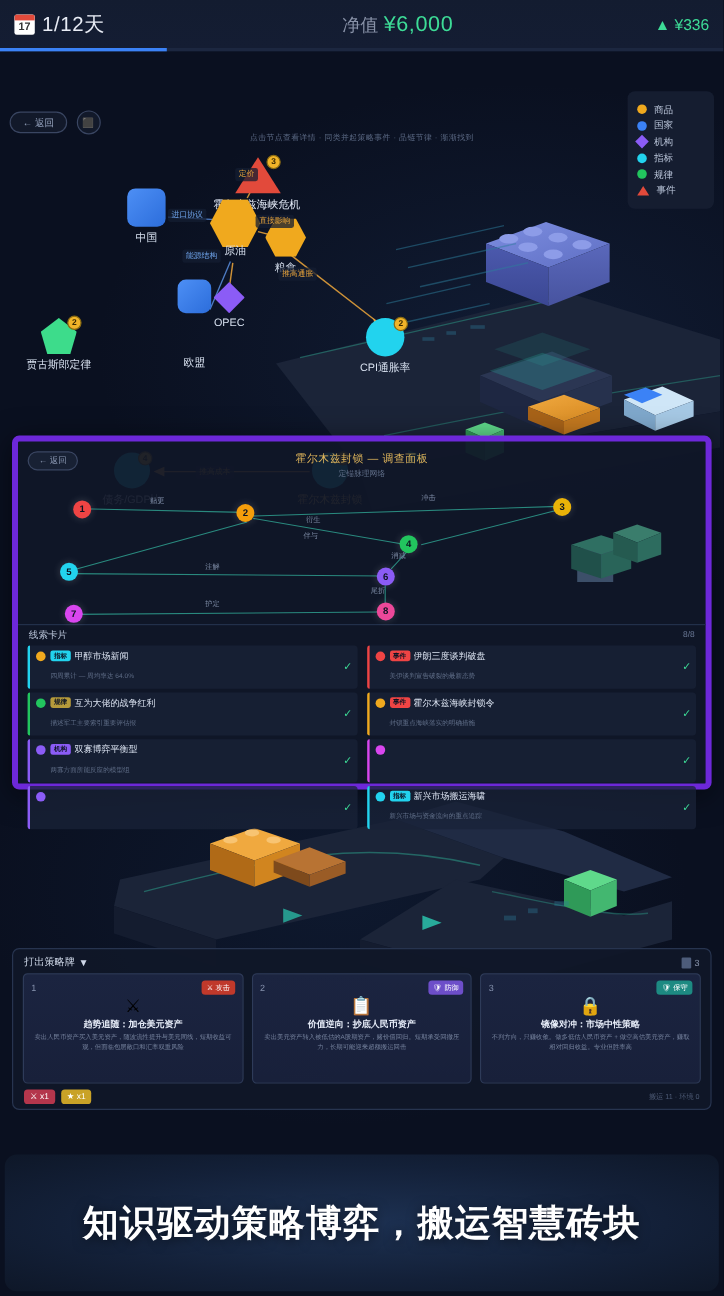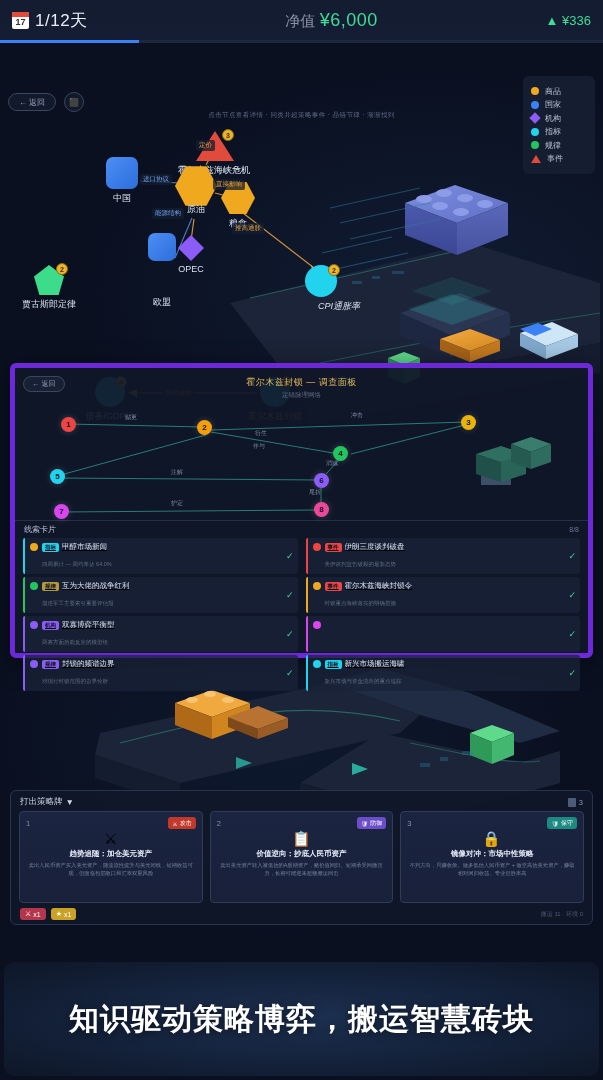--- a/index.html
+++ b/index.html
@@ -110,21 +110,21 @@
   .clue-grid { display:grid; grid-template-columns:1fr 1fr; gap:0 8px; padding:0 8px; }
   .clue {
     position:relative; display:flex; align-items:flex-start; gap:4px;
     padding:4px 14px 4px 7px; margin-bottom:3px;
     background:rgba(26,35,56,0.75); border-radius:3px;
   }
   .clue::before{content:"";position:absolute;left:0;top:0;bottom:0;width:2px;border-radius:3px 0 0 3px;}
   .c-dot { width:8px;height:8px;border-radius:50%; margin-top:1px; flex:0 0 auto;
            display:flex;align-items:center;justify-content:center;color:#0b1220;font-size:5px;font-weight:bold;}
   .c-body { flex:1; min-width:0; }
-  .c-row1 { display:flex; align-items:center; gap:3px;text-decoration:underline; }
+  .c-row1 { display:flex; align-items:flex-start; gap:3px; }
   .c-tag { font-size:5.5px; padding:1px 3px; border-radius:2px; color:#0d1424; font-weight:bold;}
   .c-name { color:#dbe3f1; font-size:7.5px; white-space:nowrap; overflow:hidden; text-overflow:ellipsis;}
   .c-desc { color:#5f6d87; font-size:5.5px; margin-top:1px; white-space:nowrap; overflow:hidden; text-overflow:ellipsis;}
   .c-check { position:absolute; right:4px; top:50%; transform:translateY(-50%);
              color:#3ddc97; font-size:9px; }
 
   
   .hand {
     position:absolute; left:10px; top:790px; width:583px; height:135px;
     background:rgba(16,23,40,0.95); border:1px solid #27344f; border-radius:6px;
@@ -363,21 +363,21 @@
 
     <div class="gnode" style="left:34px;top:222px;">
       <div style="width:30px;height:30px;background:#3ddc8b;clip-path:polygon(50% 0,100% 38%,82% 100%,18% 100%,0 38%);box-shadow:0 0 0 5px rgba(61,220,139,0.15);"></div>
       <div class="badge-n" style="left:22px;top:-2px;">2</div>
       <div class="lbl" style="top:33px;left:15px;">贾古斯郎定律</div>
     </div>
 
     <div class="gnode" style="left:305px;top:222px;">
       <div style="width:32px;height:32px;border-radius:50%;background:#22d3ee;"></div>
       <div class="badge-n" style="left:23px;top:-1px;">2</div>
-      <div class="lbl" style="top:35px;left:34px;font-style:italic;">CPI通胀率</div>
+      <div class="lbl" style="top:35px;left:16px;">CPI通胀率</div>
     </div>
 
     <div class="gnode" style="left:95px;top:334px;">
       <div style="width:30px;height:30px;border-radius:50%;background:#22d3ee;"></div>
       <div class="badge-n" style="left:20px;top:-1px;">4</div>
       <div class="lbl" style="top:33px;left:15px;">债务/GDP比</div>
     </div>
 
     <div class="gnode" style="left:260px;top:334px;">
       <div style="width:30px;height:30px;border-radius:50%;background:#22d3ee;"></div>
@@ -492,24 +492,20 @@
           <span class="c-check">✓</span>
           <span style="position: absolute; left: 0px; top: 0px; bottom: 0px; width: 2px; border-radius: 3px 0px 0px 3px; background: rgb(139, 92, 246);"></span>
         </div>
         <div class="clue" style="--bar: #d946ef;">
           <span class="c-dot" style="background:#d946ef"></span>
           <span class="c-check">✓</span>
           <span style="position: absolute; left: 0px; top: 0px; bottom: 0px; width: 2px; border-radius: 3px 0px 0px 3px; background: rgb(217, 70, 239);"></span>
         </div>
         <div class="clue" style="--bar: #8b5cf6;">
           <span class="c-dot" style="background:#8b5cf6"></span>
-          <span class="c-body"><span class="c-row1">
-              <span class="c-tag" style="background:#8b5cf6">规律</span>
-              <span class="c-name">封锁的频谱边界</span>
-            </span><span class="c-desc">对现行封锁范围的边界分析</span></span>
           <span class="c-check">✓</span>
           <span style="position: absolute; left: 0px; top: 0px; bottom: 0px; width: 2px; border-radius: 3px 0px 0px 3px; background: rgb(139, 92, 246);"></span>
         </div>
         <div class="clue" style="--bar: #22d3ee;">
           <span class="c-dot" style="background:#22d3ee"></span>
           <span class="c-body"><span class="c-row1">
               <span class="c-tag" style="background:#22d3ee">指标</span>
               <span class="c-name">新兴市场搬运海啸</span>
             </span><span class="c-desc">新兴市场与资金流向的重点追踪</span></span>
           <span class="c-check">✓</span>

